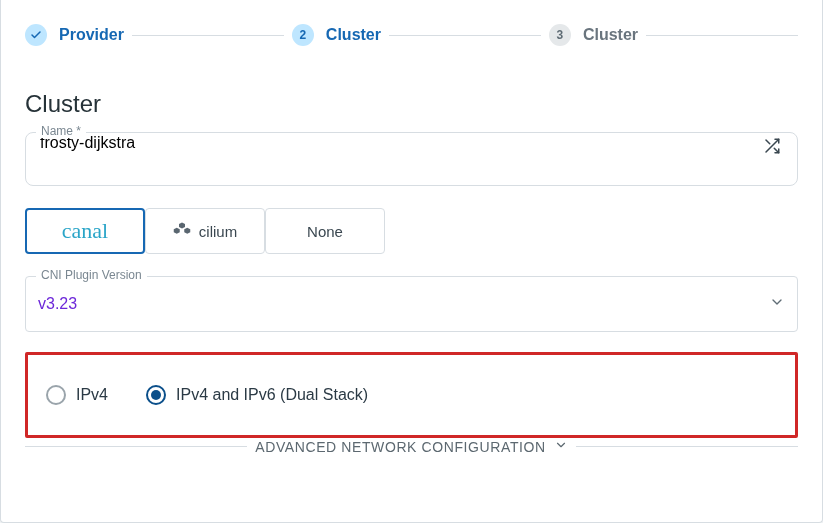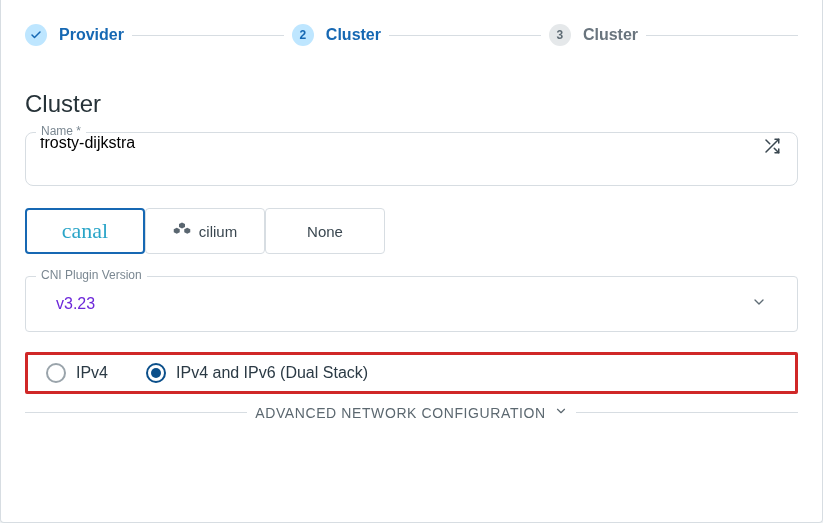--- a/index.html
+++ b/index.html
@@ -31,29 +31,29 @@
   h2.section-title.small{font-size:22px;}
   .field-wrap{position:relative;border:1px solid var(--line);border-radius:8px;height:52px;display:flex;align-items:flex-start;padding:0 12px;}
   .float-label{position:absolute;top:-9px;left:10px;background:#fff;padding:0 5px;font-size:12px;color:var(--muted);}
   .text-input{flex:1;border:none;outline:none;font-size:16px;color:#000000;background:transparent;}
   .rand-btn{background:transparent;border:none;cursor:pointer;color:#3a4750;padding:4px;display:flex;align-items:center;justify-content:center;}
   .plugin-row{display:flex;margin:8px 0 22px 0;}
   .plugin-btn{width:120px;height:46px;border:1px solid var(--line);border-radius:4px;background:#fff;cursor:pointer;display:flex;align-items:center;justify-content:center;gap:8px;font-size:15px;color:#3a4750;}
   .plugin-btn.selected{border:2px solid var(--blue);}
   .plugin-btn .canal-txt{font-family:"Brush Script MT","Comic Sans MS",cursive;font-size:22px;color:#2aa5c8;font-weight:500;}
   .cilium-ico{display:inline-block;}
-  .select-wrap{position:relative;border:1px solid var(--line);border-radius:4px;height:54px;display:flex;align-items:center;padding:0 30px;cursor:pointer;}
+  .select-wrap{position:relative;border:1px solid var(--line);border-radius:4px;height:54px;display:flex;align-items:center;padding:0 12px;cursor:pointer;}
   .select-wrap .value{font-size:16px;color:#6d28d9;flex:1;}
   .select-wrap .arrow{color:#5f6c75;}
-  .stack-box{margin:20px 0 0 0;border:3px solid var(--red);border-radius:2px;padding:8px 18px;display:flex;align-items:center;gap:38px;}
+  .stack-box{margin:20px 0 0 0;border:3px solid var(--red);border-radius:2px;padding:30px 18px;display:flex;align-items:center;gap:38px;}
   .radio-item{display:flex;align-items:center;gap:10px;cursor:pointer;font-size:16px;color:#2b3a45;}
   .radio{width:20px;height:20px;border-radius:50%;border:2px solid #9aa4ab;box-sizing:border-box;display:flex;align-items:center;justify-content:center;}
   .radio.sel{border-color:var(--blue-dark);}
   .radio.sel::after{content:"";width:10px;height:10px;border-radius:50%;background:var(--blue-dark);}
-  .adv-row{margin-top:10px;display:flex;align-items:center;gap:8px;justify-content:center;color:#5c6870;font-size:14px;letter-spacing:.6px;}
+  .adv-row{display:flex;align-items:center;gap:8px;justify-content:center;color:#5c6870;font-size:14px;letter-spacing:.6px;}
   .adv-row .line{flex:1;height:1px;background:var(--line);}
 </style>
 </head>
 <body>
 
 <div class="card">
 
   <div class="stepper">
     <div class="step done">
       <span class="circle">

